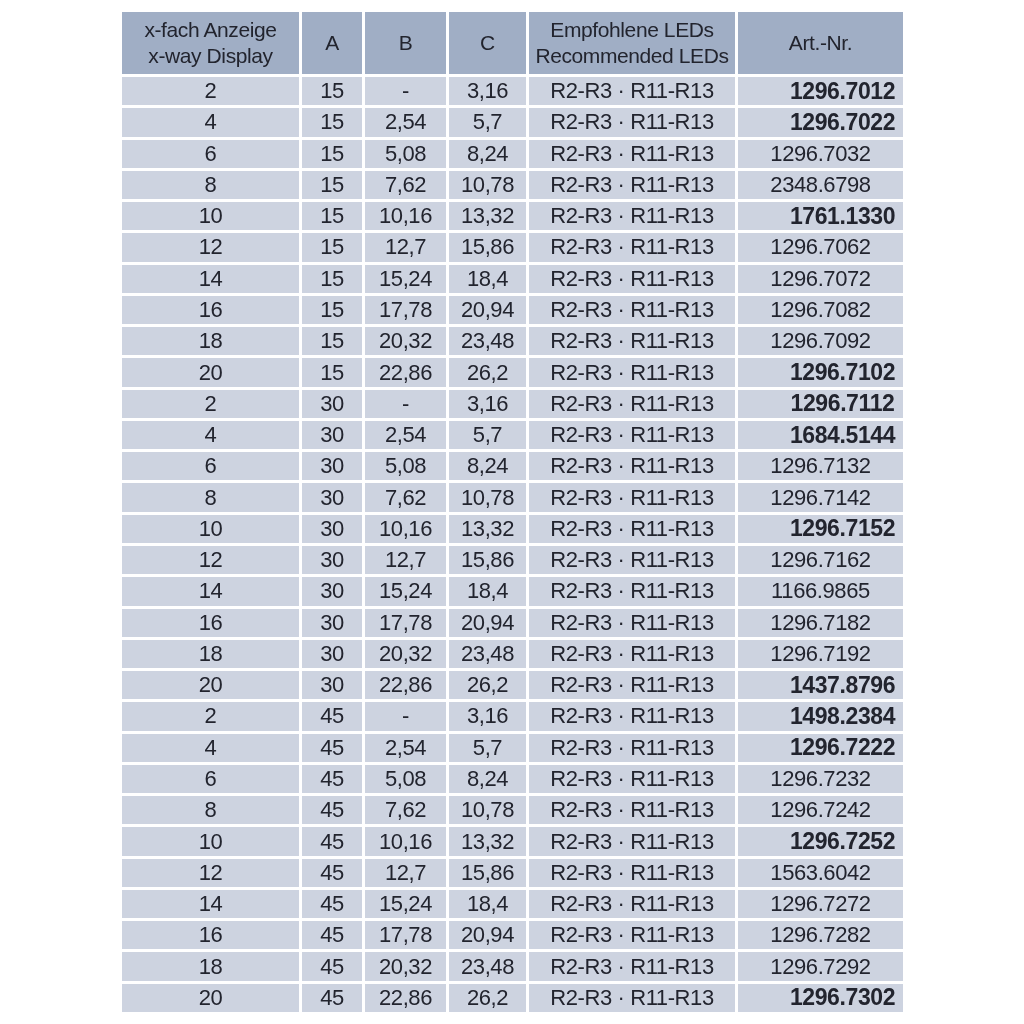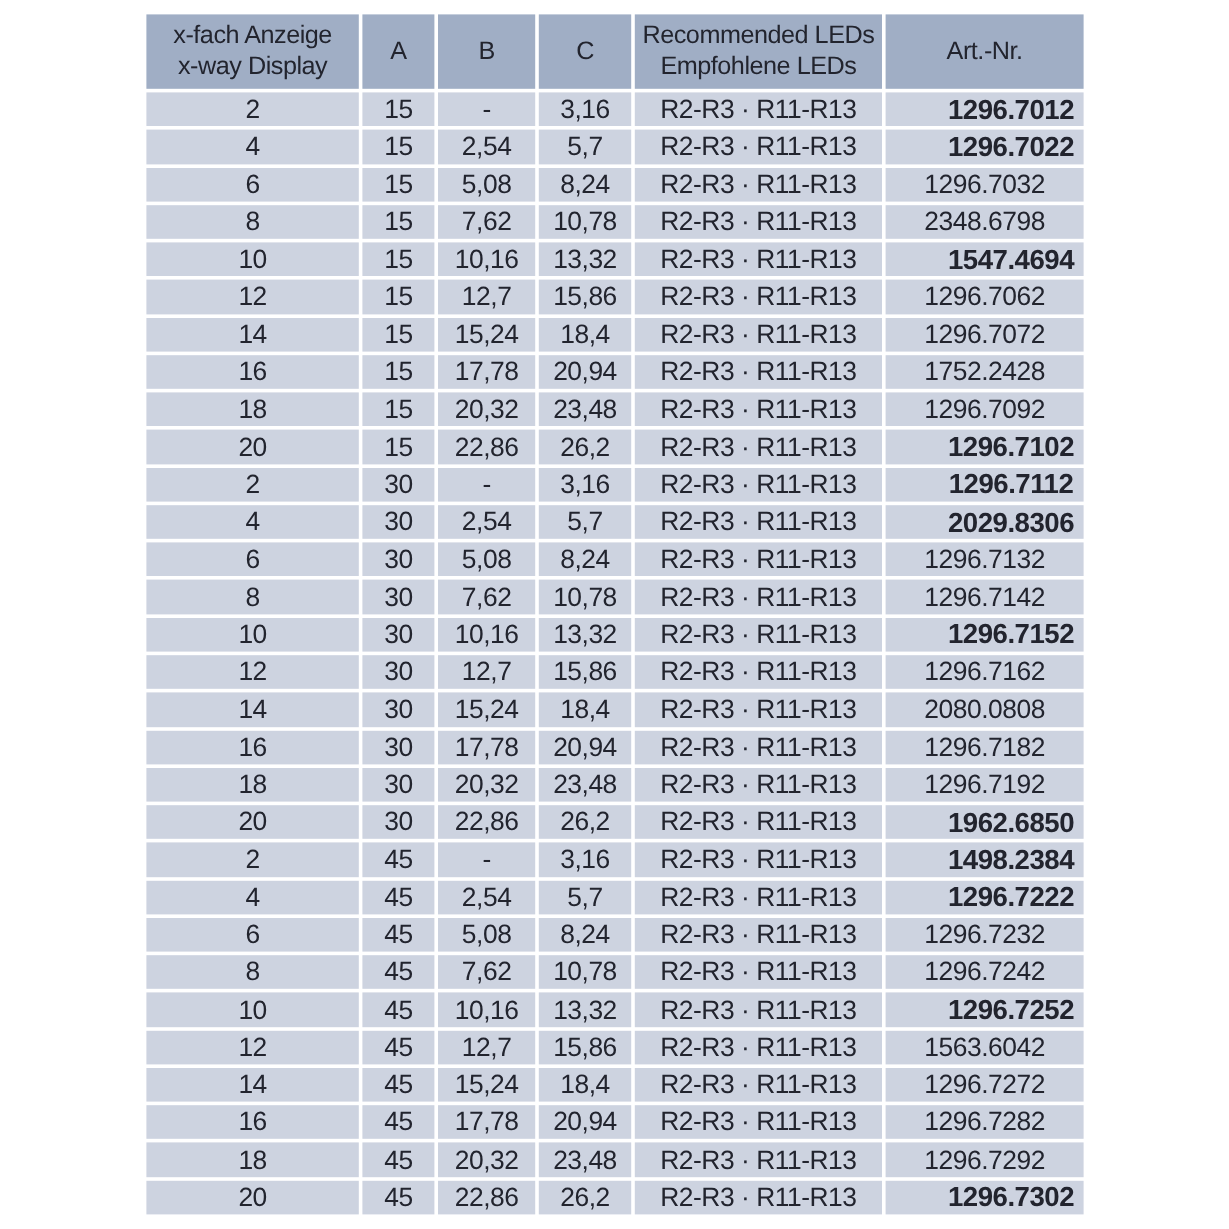--- a/index.html
+++ b/index.html
@@ -58,22 +58,22 @@
   <div class="cell hcell">
     <span>A</span>
   </div>
   <div class="cell hcell">
     <span>B</span>
   </div>
   <div class="cell hcell">
     <span>C</span>
   </div>
   <div class="cell hcell">
+    <span>Empfohlene LEDs</span>
     <span>Recommended LEDs</span>
-    <span>Empfohlene LEDs</span>
   </div>
   <div class="cell hcell">
     <span>Art.-Nr.</span>
   </div>
 
     <div class="row-group">
       <div class="cell">2</div>
       <div class="cell">15</div>
       <div class="cell">-</div>
       <div class="cell">3,16</div>
@@ -107,21 +107,21 @@
       <div class="cell">R2-R3 · R11-R13</div>
       <div class="cell art">2348.6798</div>
     </div>
 
     <div class="row-group">
       <div class="cell">10</div>
       <div class="cell">15</div>
       <div class="cell">10,16</div>
       <div class="cell">13,32</div>
       <div class="cell">R2-R3 · R11-R13</div>
-      <div class="cell art bold">1547.4694</div>
+      <div class="cell art bold">1761.1330</div>
     </div>
 
     <div class="row-group">
       <div class="cell">12</div>
       <div class="cell">15</div>
       <div class="cell">12,7</div>
       <div class="cell">15,86</div>
       <div class="cell">R2-R3 · R11-R13</div>
       <div class="cell art">1296.7062</div>
     </div>
@@ -134,21 +134,21 @@
       <div class="cell">R2-R3 · R11-R13</div>
       <div class="cell art">1296.7072</div>
     </div>
 
     <div class="row-group">
       <div class="cell">16</div>
       <div class="cell">15</div>
       <div class="cell">17,78</div>
       <div class="cell">20,94</div>
       <div class="cell">R2-R3 · R11-R13</div>
-      <div class="cell art">1752.2428</div>
+      <div class="cell art">1296.7082</div>
     </div>
 
     <div class="row-group">
       <div class="cell">18</div>
       <div class="cell">15</div>
       <div class="cell">20,32</div>
       <div class="cell">23,48</div>
       <div class="cell">R2-R3 · R11-R13</div>
       <div class="cell art">1296.7092</div>
     </div>
@@ -170,21 +170,21 @@
       <div class="cell">R2-R3 · R11-R13</div>
       <div class="cell art bold">1296.7112</div>
     </div>
 
     <div class="row-group">
       <div class="cell">4</div>
       <div class="cell">30</div>
       <div class="cell">2,54</div>
       <div class="cell">5,7</div>
       <div class="cell">R2-R3 · R11-R13</div>
-      <div class="cell art bold">2029.8306</div>
+      <div class="cell art bold">1684.5144</div>
     </div>
 
     <div class="row-group">
       <div class="cell">6</div>
       <div class="cell">30</div>
       <div class="cell">5,08</div>
       <div class="cell">8,24</div>
       <div class="cell">R2-R3 · R11-R13</div>
       <div class="cell art">1296.7132</div>
     </div>
@@ -215,21 +215,21 @@
       <div class="cell">R2-R3 · R11-R13</div>
       <div class="cell art">1296.7162</div>
     </div>
 
     <div class="row-group">
       <div class="cell">14</div>
       <div class="cell">30</div>
       <div class="cell">15,24</div>
       <div class="cell">18,4</div>
       <div class="cell">R2-R3 · R11-R13</div>
-      <div class="cell art">2080.0808</div>
+      <div class="cell art">1166.9865</div>
     </div>
 
     <div class="row-group">
       <div class="cell">16</div>
       <div class="cell">30</div>
       <div class="cell">17,78</div>
       <div class="cell">20,94</div>
       <div class="cell">R2-R3 · R11-R13</div>
       <div class="cell art">1296.7182</div>
     </div>
@@ -242,21 +242,21 @@
       <div class="cell">R2-R3 · R11-R13</div>
       <div class="cell art">1296.7192</div>
     </div>
 
     <div class="row-group">
       <div class="cell">20</div>
       <div class="cell">30</div>
       <div class="cell">22,86</div>
       <div class="cell">26,2</div>
       <div class="cell">R2-R3 · R11-R13</div>
-      <div class="cell art bold">1962.6850</div>
+      <div class="cell art bold">1437.8796</div>
     </div>
 
     <div class="row-group">
       <div class="cell">2</div>
       <div class="cell">45</div>
       <div class="cell">-</div>
       <div class="cell">3,16</div>
       <div class="cell">R2-R3 · R11-R13</div>
       <div class="cell art bold">1498.2384</div>
     </div>

